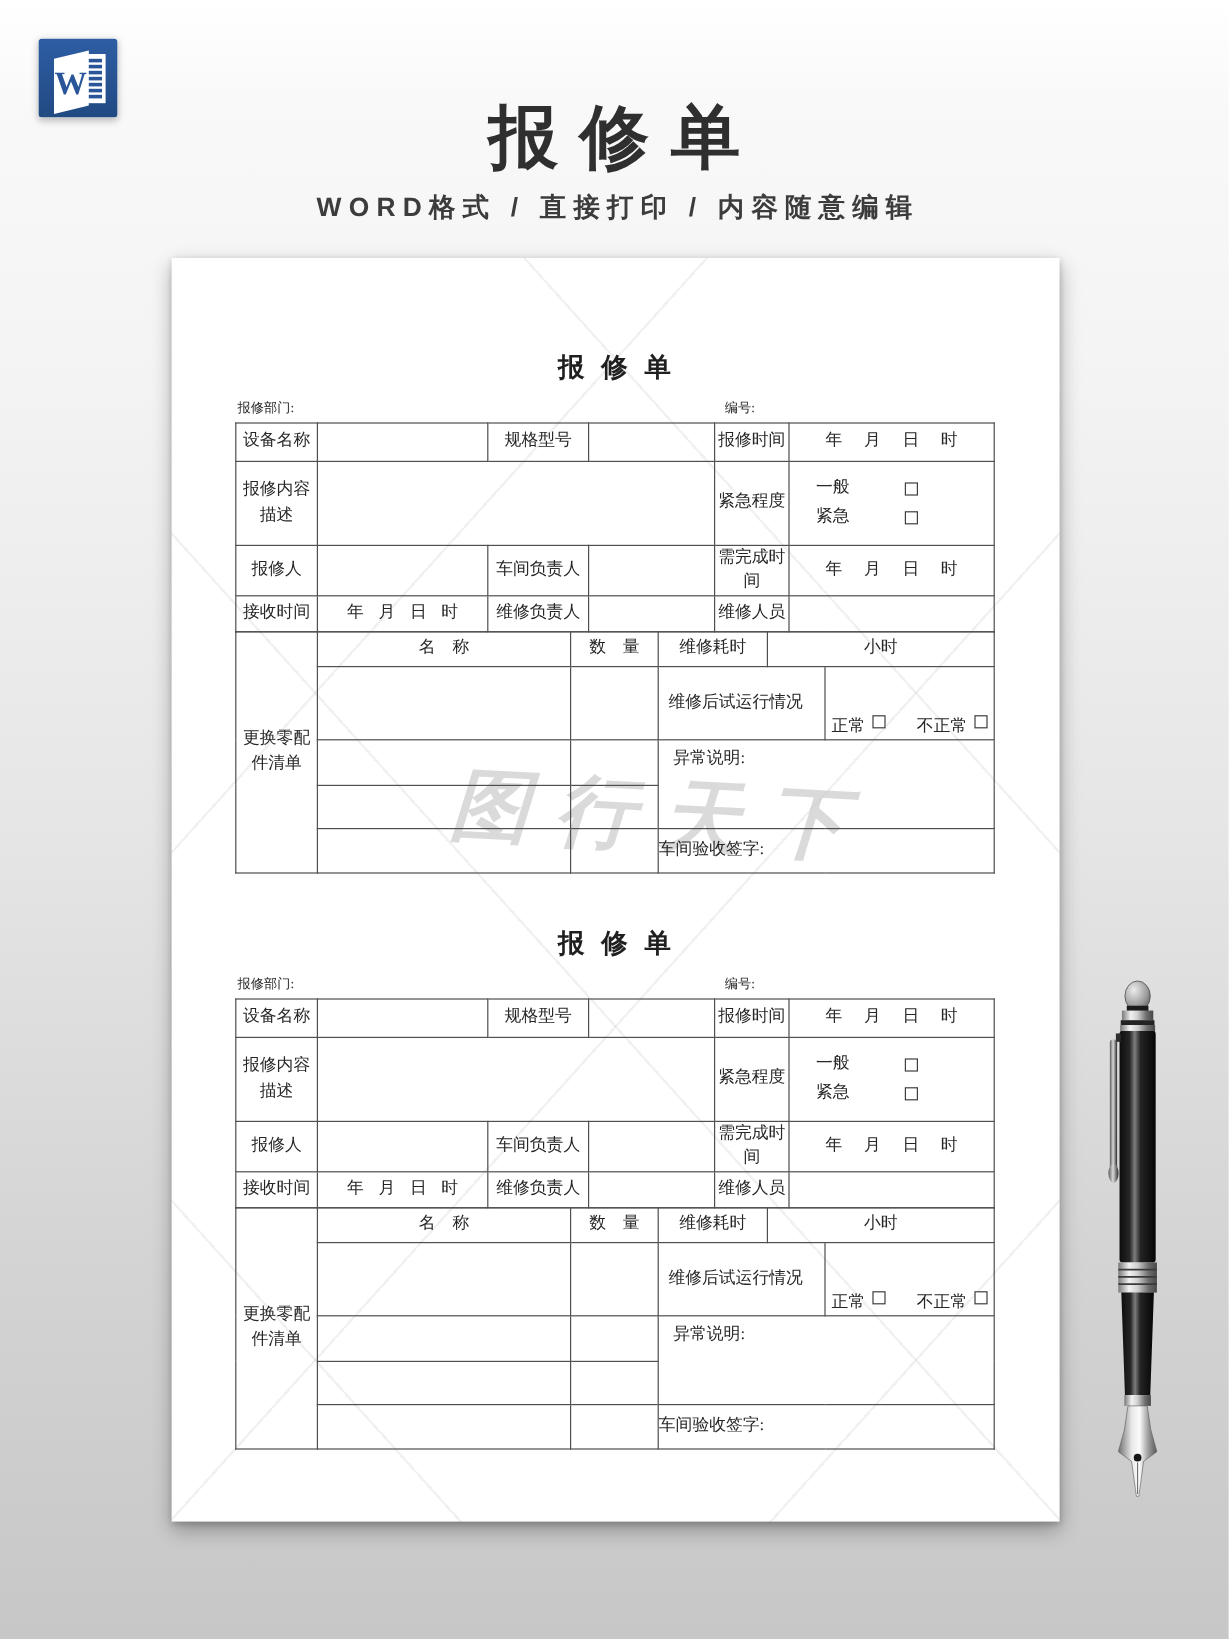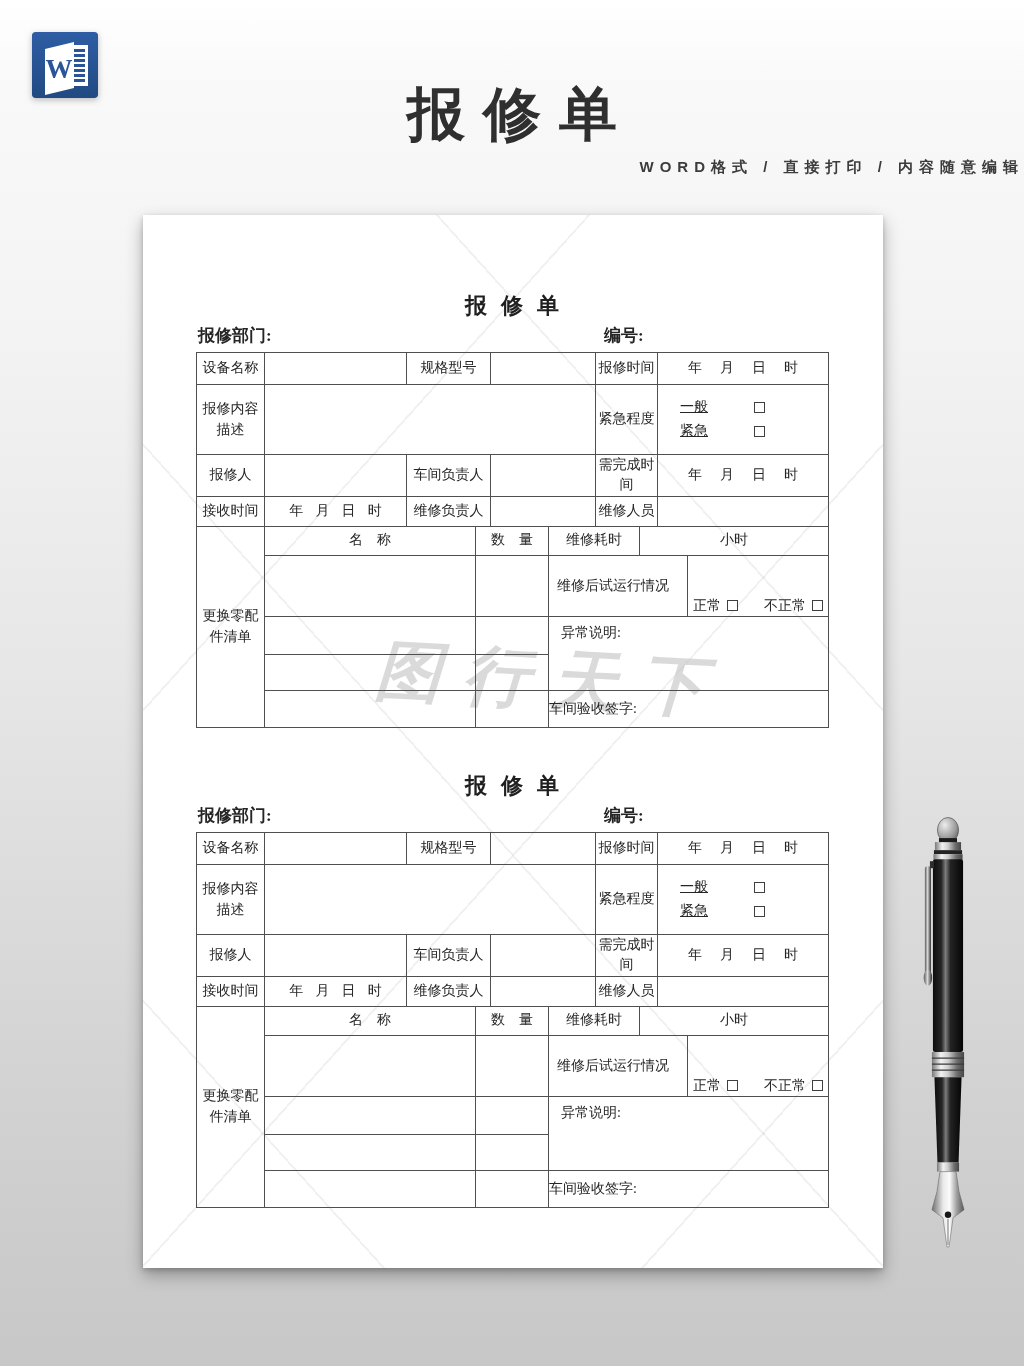--- a/index.html
+++ b/index.html
@@ -10,22 +10,22 @@
     position:relative; width:1024px; height:1366px;
     background:linear-gradient(180deg,#ffffff 0%,#f9f9f9 6%,#f3f3f3 24%,#e6e6e6 50%,#d3d3d3 78%,#c7c7c7 100%);
   }
 
   
   .word-icon { position:absolute; left:32px; top:32px; width:66px; height:66px;
     box-shadow:0 2px 6px rgba(0,0,0,.25); border-radius:3px; }
   .hero-title { position:absolute; top:76px; left:0; width:100%; text-align:center;
     font-size:58px; font-weight:bold; letter-spacing:18px; text-indent:18px; color:#2f2f2f;
     font-family:"Liberation Sans", sans-serif; }
-  .hero-sub { position:absolute; top:158px; left:0; width:100%; text-align:right;
-    font-size:15px; font-weight:600; letter-spacing:6px; text-indent:6px; color:#3c3c3c; }
+  .hero-sub { position:absolute; top:158px; left:0; width:100%; text-align:center;
+    font-size:22px; font-weight:600; letter-spacing:6px; text-indent:6px; color:#3c3c3c; }
 
   
   .paper { position:absolute; left:143px; top:215px; width:740px; height:1053px;
     background:#ffffff; box-shadow:0 7px 16px rgba(0,0,0,.30), 0 2px 5px rgba(0,0,0,.18); }
   .paper::before { 
     content:""; position:absolute; inset:0; z-index:0; pointer-events:none;
     background:
       repeating-linear-gradient(48deg,  transparent 0 178px, rgba(0,0,0,.055) 178px 180px, transparent 180px 372px),
       repeating-linear-gradient(-48deg, transparent 0 178px, rgba(0,0,0,.055) 178px 180px, transparent 180px 372px);
   }
@@ -33,40 +33,40 @@
     font-family:"Liberation Serif","DejaVu Serif",serif; font-style:italic; font-weight:bold;
     font-size:66px; letter-spacing:22px; color:#c3c3c3; opacity:.6; transform:rotate(3deg); }
 
   .form-slot { position:absolute; left:53px; width:632px; z-index:2;
     font-family:"Liberation Serif","DejaVu Serif",serif; color:#262626; }
   #form-copy-1 { top:76px; }
   #form-copy-2 { top:556px; }
 
   .form-title { height:30px; line-height:30px; text-align:center; font-size:22px;
     font-weight:bold; letter-spacing:14px; text-indent:14px; color:#1f1f1f; }
-  .form-meta { position:relative; height:20px; margin-top:6px; font-size:17px;font-weight:bold; }
+  .form-meta { position:relative; height:20px; margin-top:6px; font-size:11px; }
   .meta-dept { position:absolute; left:2px; bottom:0; }
   .meta-no   { position:absolute; left:408px; bottom:0; }
 
   table { border-collapse:collapse; table-layout:fixed; width:632px; margin-top:5px; }
   .tbl-bottom { margin-top:-1px; }
   td { border:1px solid #4f4f4f; font-size:14px; text-align:center; vertical-align:middle;
     padding:0 2px; line-height:1.45; overflow:hidden; }
   tr.r1{height:32px} tr.r2{height:70px} tr.r3{height:39px} tr.r4{height:30px}
   tr.r5{height:29px} tr.r6{height:37px} tr.r7{height:38px} tr.r8{height:36px} tr.r9{height:37px}
 
   .date-flex { display:flex; justify-content:space-evenly; align-items:center; padding:0 10px; }
   .chk { display:inline-block; width:11px; height:11px; border:1px solid #3f3f3f;
     background:#fff; vertical-align:-1px; }
   .urgency-cell { padding:0; }
-  .opt-row { display:flex; align-items:center; height:24px; padding-left:22px; text-align:left;text-decoration:underline; }
+  .opt-row { display:flex; align-items:center; height:24px; padding-left:22px; text-align:left; }
   .opt-row .opt-label { width:34px; }
   .opt-row .chk { margin-left:40px; }
   .testrun-label { text-align:left; padding-left:8px; }
-  .testrun-result { display:flex; align-items:center; justify-content:center; gap:6px;margin-top:40px; }
+  .testrun-result { display:flex; justify-content:center; gap:6px;margin-top:40px; }
   .testrun-result .gap { width:14px; }
   .note-cell { text-align:left; vertical-align:top; padding:6px 12px; }
   .sign-cell { text-align:left; padding-left:0; }
 
   
   .pen { position:absolute; left:912px; top:814px; z-index:3; }
 </style>
 </head>
 <body>
 

